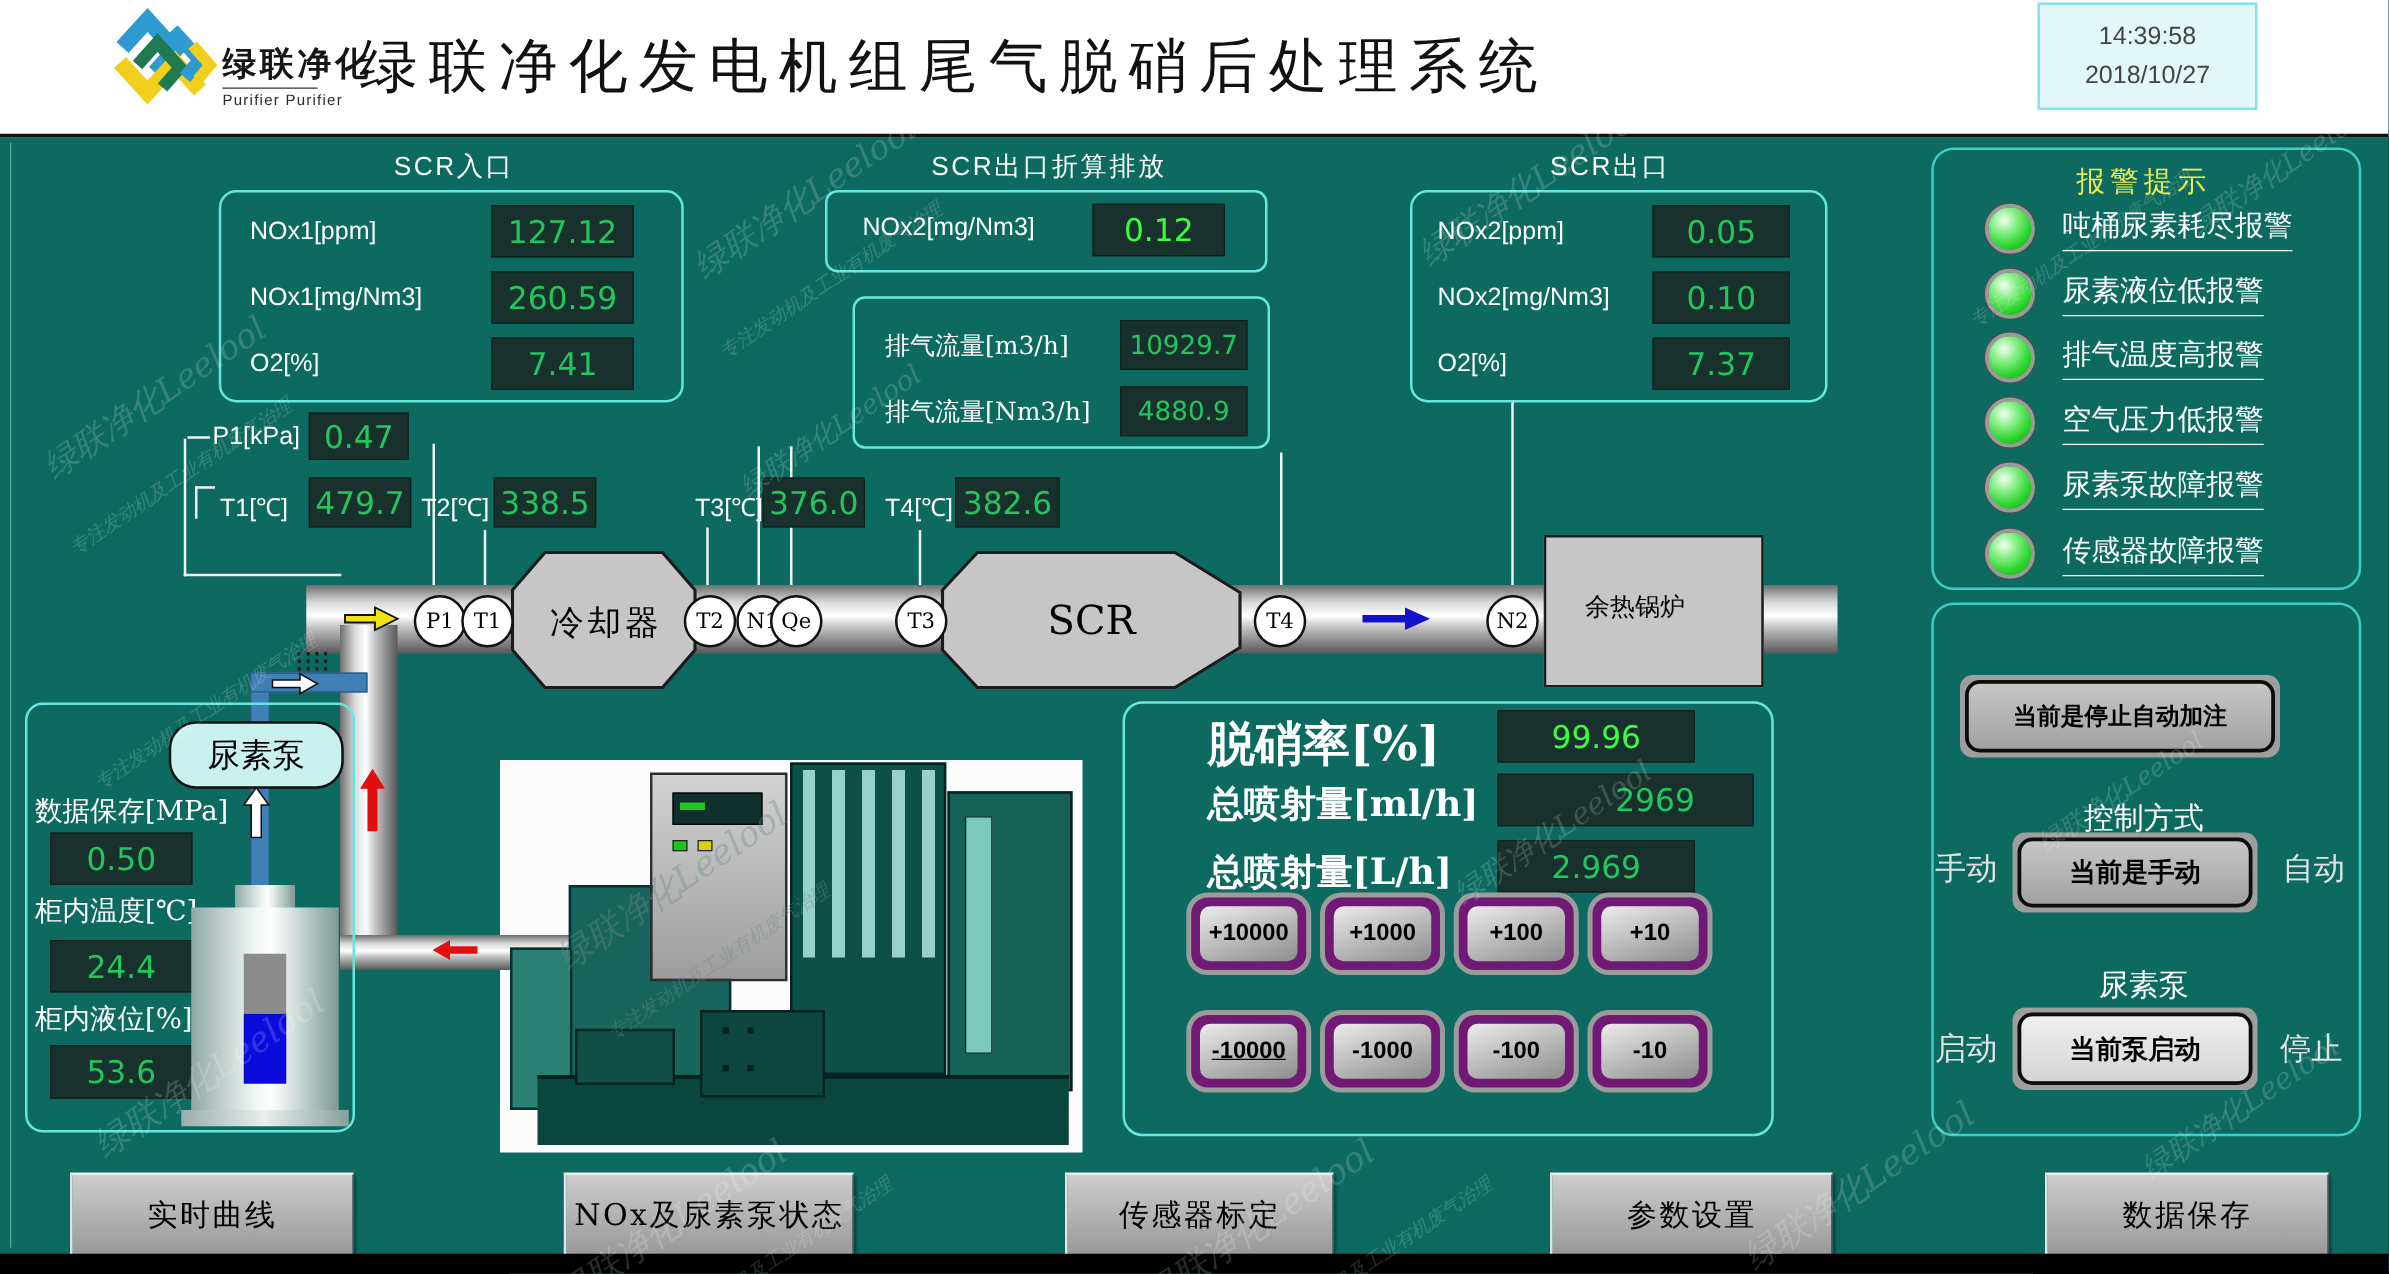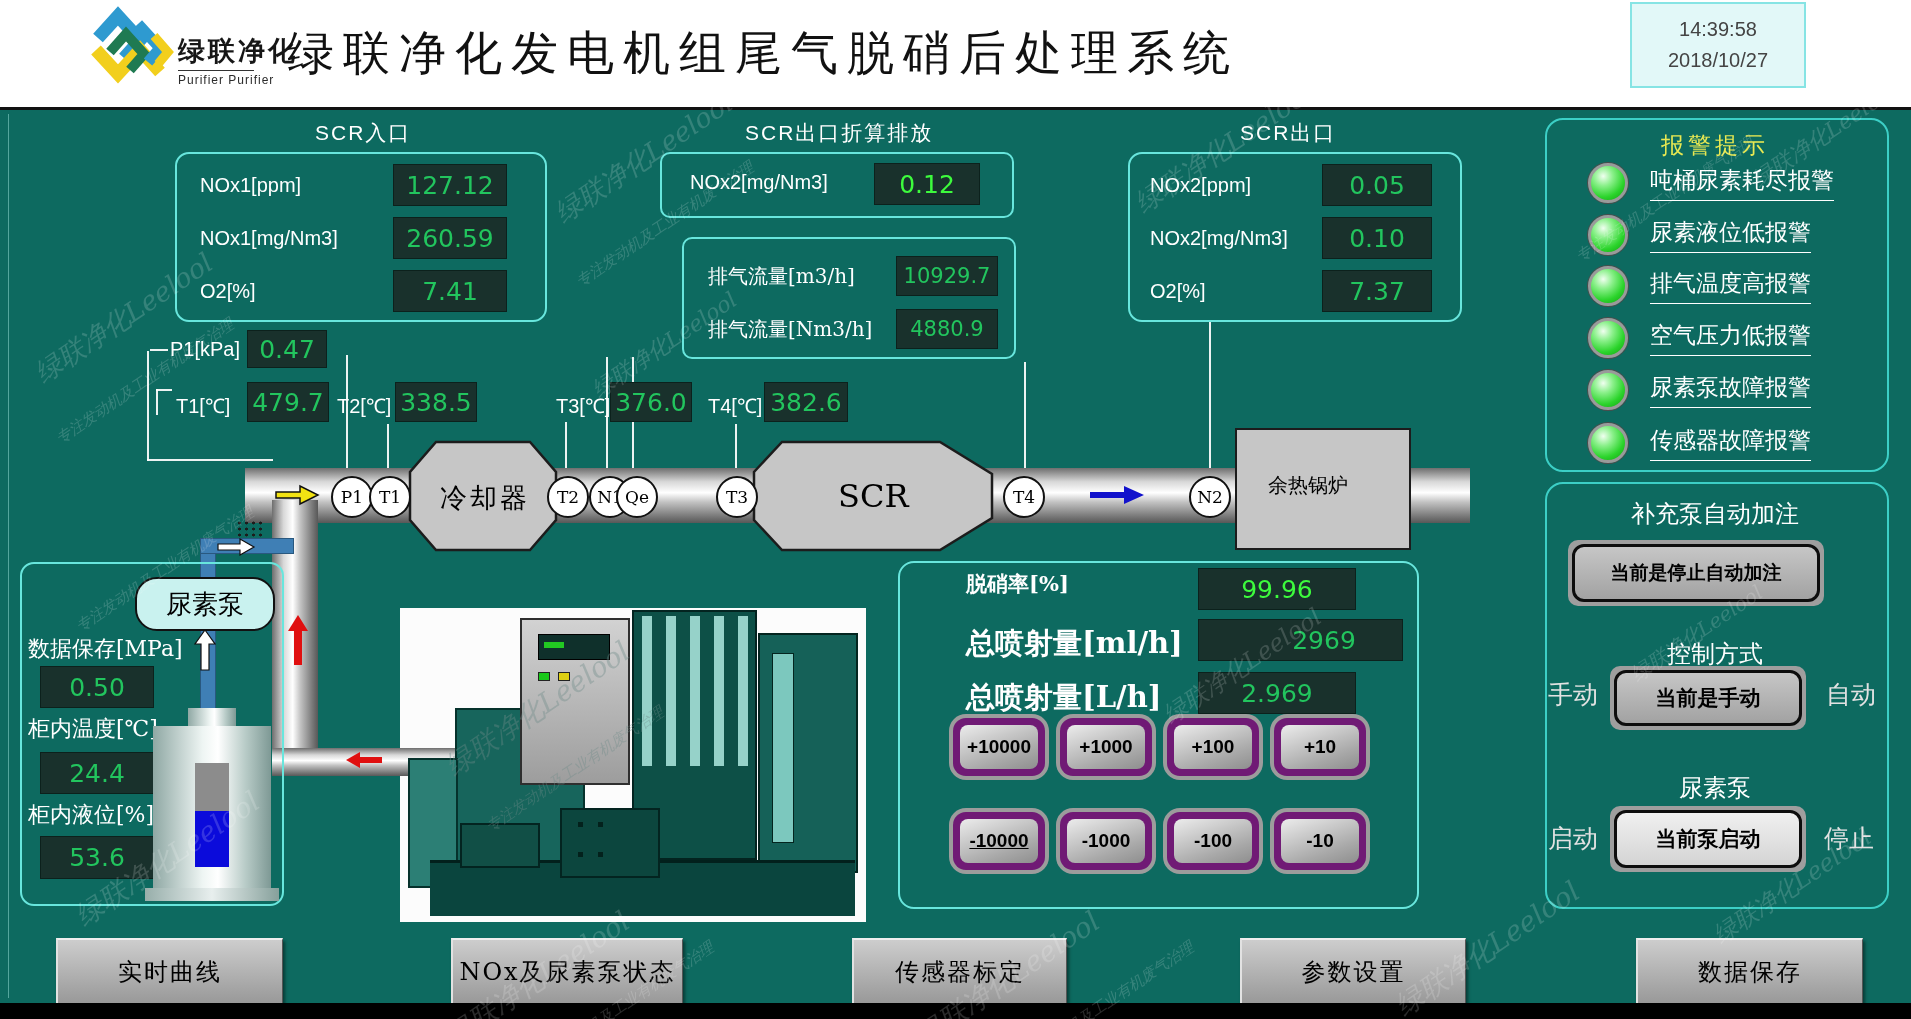--- a/index.html
+++ b/index.html
@@ -193,21 +193,21 @@
   <div class="eng" style="left:772px;top:653px;width:22px;height:190px;background:#7cc8be;border:1px solid #04251f;z-index:3;"></div>
   <div class="eng" style="left:430px;top:860px;width:425px;height:56px;background:#0a453e;border-top:3px solid #02201c;z-index:2;"></div>
   <div class="eng" style="left:560px;top:808px;width:100px;height:70px;background:#0c463e;border:2px solid #032420;z-index:3;"></div>
   <div class="eng" style="left:460px;top:823px;width:80px;height:45px;background:#114f46;border:2px solid #032420;z-index:3;"></div>
   <div class="eng" style="left:578px;top:822px;width:5px;height:5px;background:#03211c;z-index:4;"></div>
   <div class="eng" style="left:598px;top:822px;width:5px;height:5px;background:#03211c;z-index:4;"></div>
   <div class="eng" style="left:578px;top:852px;width:5px;height:5px;background:#03211c;z-index:4;"></div>
   <div class="eng" style="left:598px;top:852px;width:5px;height:5px;background:#03211c;z-index:4;"></div>
 
   <div class="panel" style="left:898px;top:561px;width:517px;height:344px;border-radius:16px;"></div>
-  <div class="clbl" style="left:966px;top:570px;font-size:21px;font-weight:bold;">脱硝率[%]</div>
+  <div class="clbl" style="left:966px;top:570px;font-size:38px;font-weight:bold;">脱硝率[%]</div>
   <div class="vbox green" style="left:1198px;top:568px;width:156px;height:40px;">99.96</div>
   <div class="clbl" style="left:966px;top:624px;font-size:29px;font-weight:bold;">总喷射量[ml/h]</div>
   <div class="vbox" style="left:1198px;top:619px;width:156px;height:40px;padding-left:47px;">2969</div>
   <div class="clbl" style="left:966px;top:678px;font-size:29px;font-weight:bold;">总喷射量[L/h]</div>
   <div class="vbox" style="left:1198px;top:672px;width:156px;height:40px;">2.969</div>
 
   <div class="incbtn" style="left:953px;top:718px;">
       <div>+10000</div>
     </div>
   <div class="incbtn" style="left:1060px;top:718px;">
@@ -241,21 +241,20 @@
   <div class="led" style="left:1588px;top:266px;"></div>
   <div class="alabel" style="left:1650px;top:268px;">排气温度高报警</div>
   <div class="led" style="left:1588px;top:318px;"></div>
   <div class="alabel" style="left:1650px;top:320px;">空气压力低报警</div>
   <div class="led" style="left:1588px;top:370px;"></div>
   <div class="alabel" style="left:1650px;top:372px;">尿素泵故障报警</div>
   <div class="led" style="left:1588px;top:423px;"></div>
   <div class="alabel" style="left:1650px;top:425px;">传感器故障报警</div>
 
   <div class="panel2" style="left:1545px;top:482px;width:340px;height:423px;"></div>
-  <div class="clbl" style="left:1545px;top:498px;width:340px;text-align:center;font-size:24px;">补充泵自动加注</div>
   <div class="cbtn" style="left:1568px;top:540px;width:248px;height:58px;">
     <div style="font-size:19px;">当前是停止自动加注</div>
   </div>
   <div class="clbl" style="left:1545px;top:638px;width:340px;text-align:center;font-size:24px;">控制方式</div>
   <div class="clbl" style="left:1548px;top:678px;font-size:25px;color:#e2e2e2;">手动</div>
   <div class="cbtn" style="left:1610px;top:666px;width:188px;height:56px;">
     <div>当前是手动</div>
   </div>
   <div class="clbl" style="left:1826px;top:678px;font-size:25px;color:#e2e2e2;">自动</div>
   <div class="clbl" style="left:1545px;top:772px;width:340px;text-align:center;font-size:24px;">尿素泵</div>

